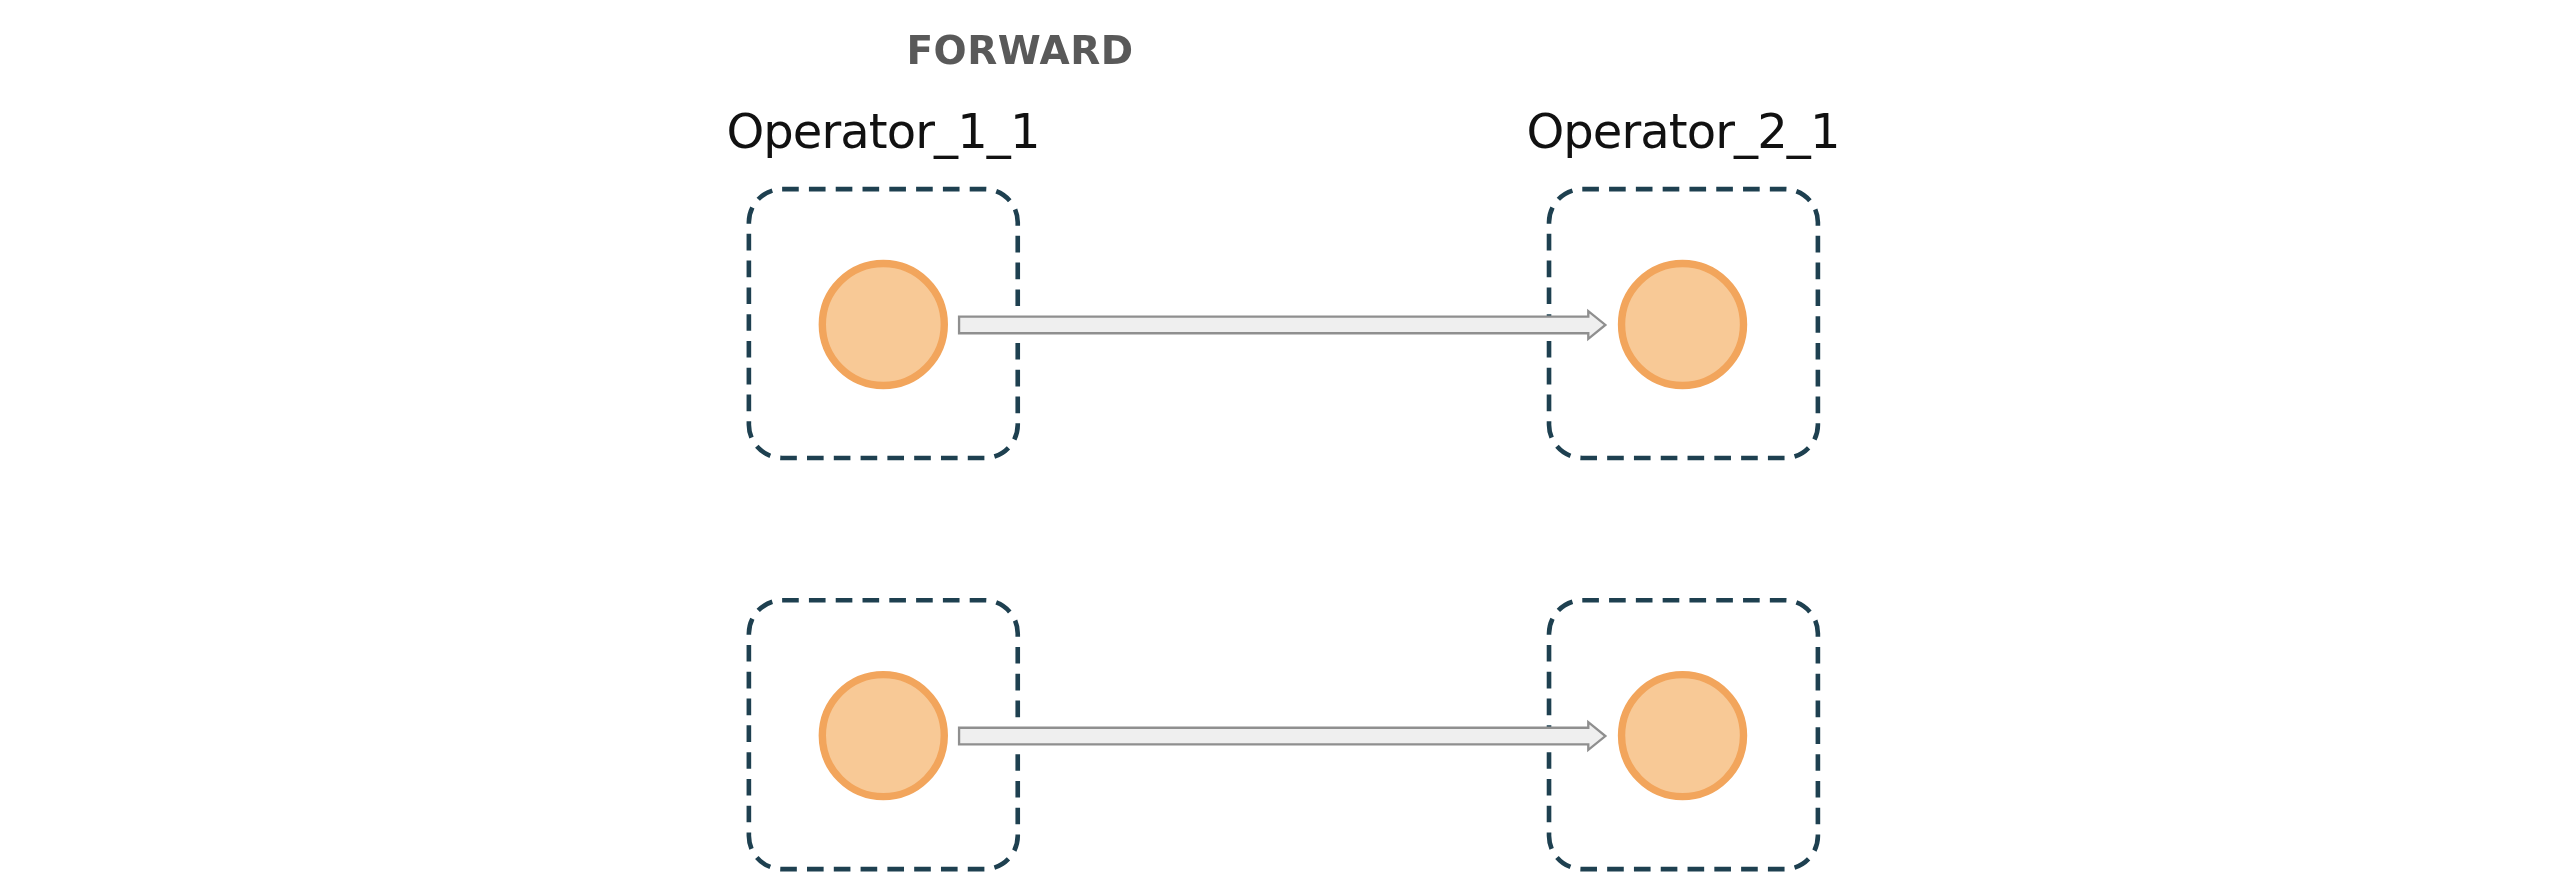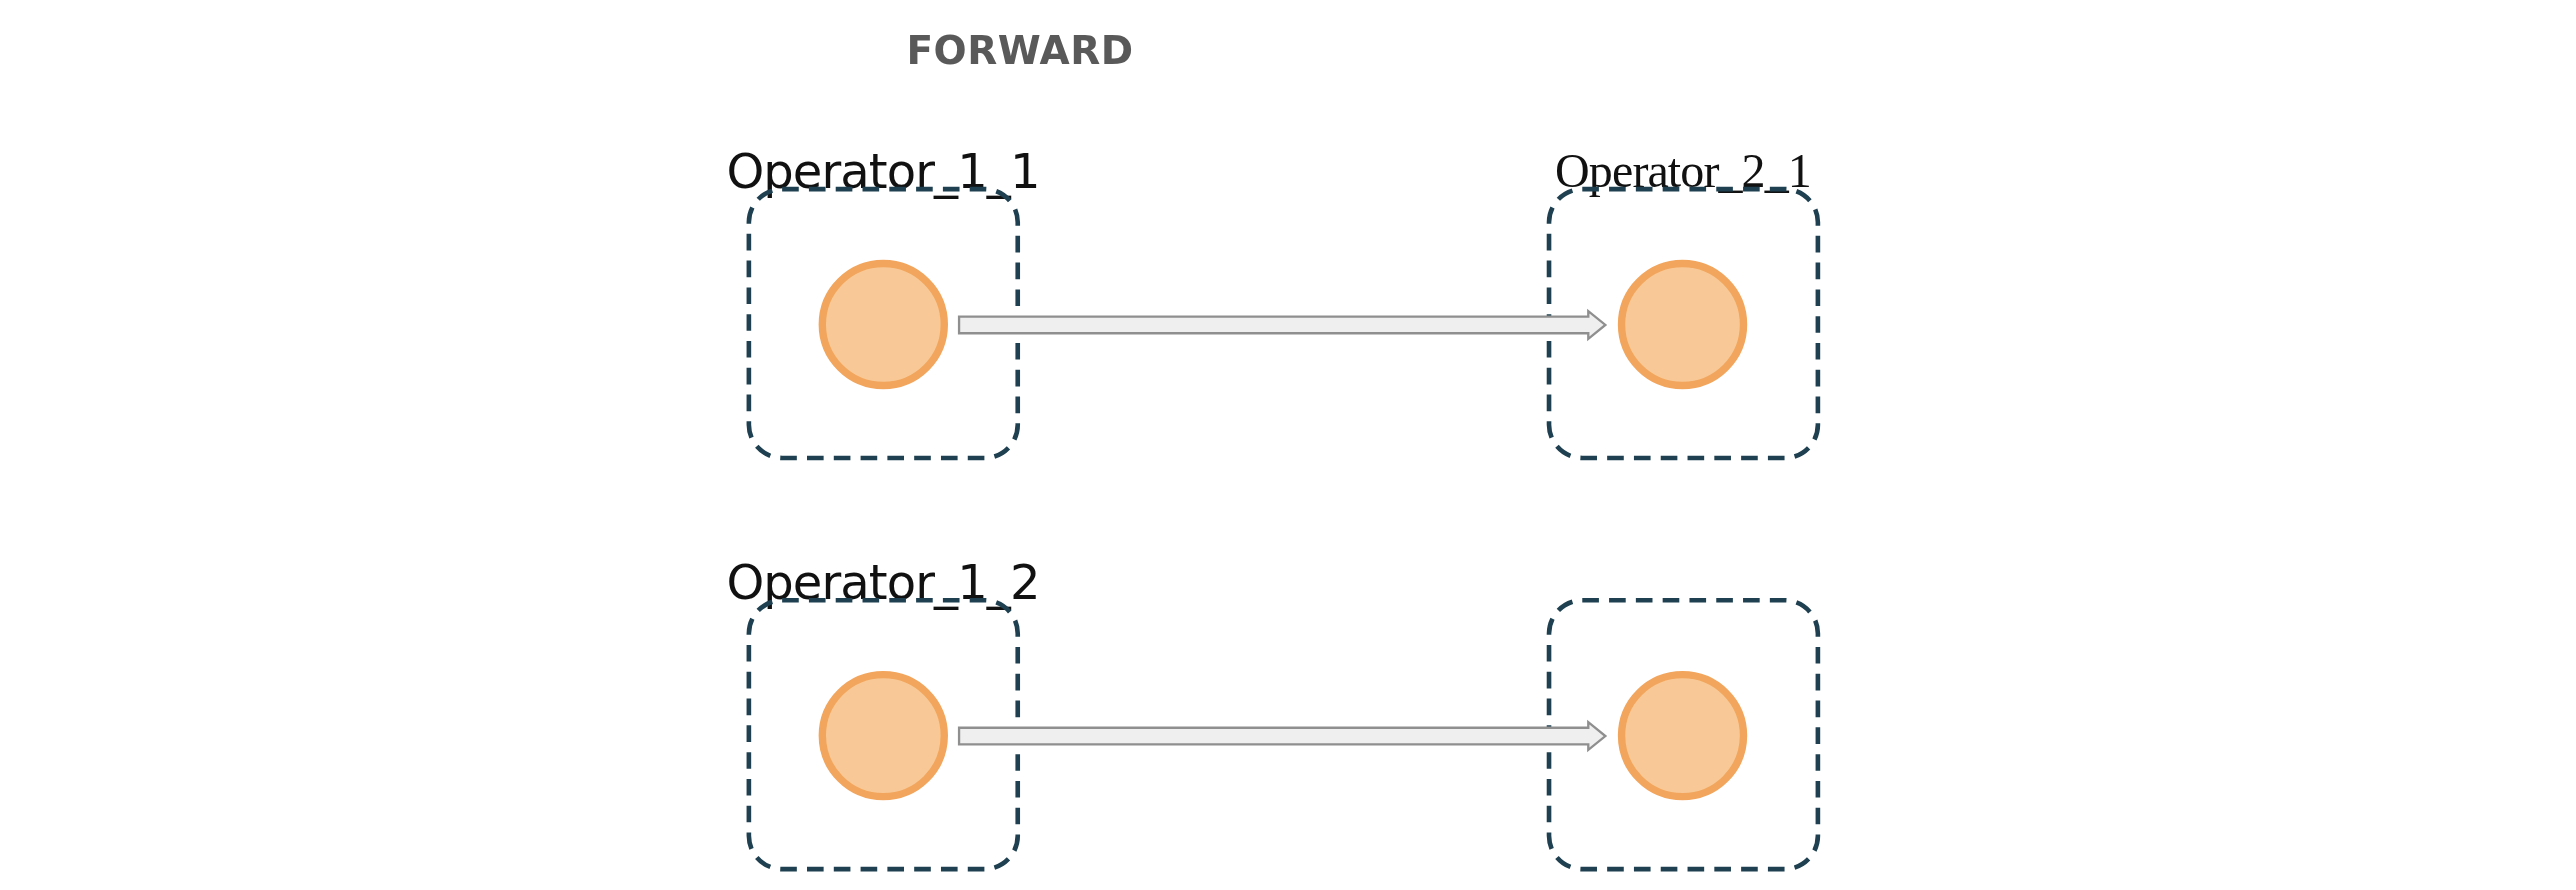--- a/index.html
+++ b/index.html
@@ -36,24 +36,23 @@
   .op-label{
     position:absolute;
     width:647px;
     text-align:center;
     font-size:48px;
     letter-spacing:-0.9px;
     line-height:1.1;
     color:var(--label-text);
     transform:translateX(-50%);
     white-space:nowrap;
-    margin-top:40px;
   }
   .op-label.c1{left:883px;}
-  .op-label.c2{left:1683px;font-family:Liberation Serif, serif;}
+  .op-label.c2{left:1683px;}
   .op-label.r1{top:105px;}
   .op-label.r2{top:516px;}
   svg.diagram-svg{position:absolute;left:0;top:0;}
   .op-box{
     fill:none;
     stroke:var(--box-border);
     stroke-width:5;
     stroke-dasharray:18 11;
     stroke-linecap:butt;
   }
@@ -71,21 +70,20 @@
 </style>
 </head>
 <body>
 
 <div class="screen">
 
   <div class="diagram-title">FORWARD</div>
 
   <div class="op-label r1 c1">Operator_1_1</div>
   <div class="op-label r1 c2">Operator_2_1</div>
-  <div class="op-label r2 c1">Operator_1_2</div>
 
   <svg class="diagram-svg" width="2576" height="891" viewBox="0 0 2788 964" xmlns="http://www.w3.org/2000/svg">
 
     <rect class="op-box" x="810.5" y="204.5" width="291" height="291" rx="36" ry="36"></rect>
     <rect class="op-box" x="1676.5" y="204.5" width="291" height="291" rx="36" ry="36"></rect>
     <rect class="op-box" x="810.5" y="649.5" width="291" height="291" rx="36" ry="36"></rect>
     <rect class="op-box" x="1676.5" y="649.5" width="291" height="291" rx="36" ry="36"></rect>
 
     <circle class="op-node" cx="956" cy="351" r="66"></circle>
     <circle class="op-node" cx="1821" cy="351" r="66"></circle>

